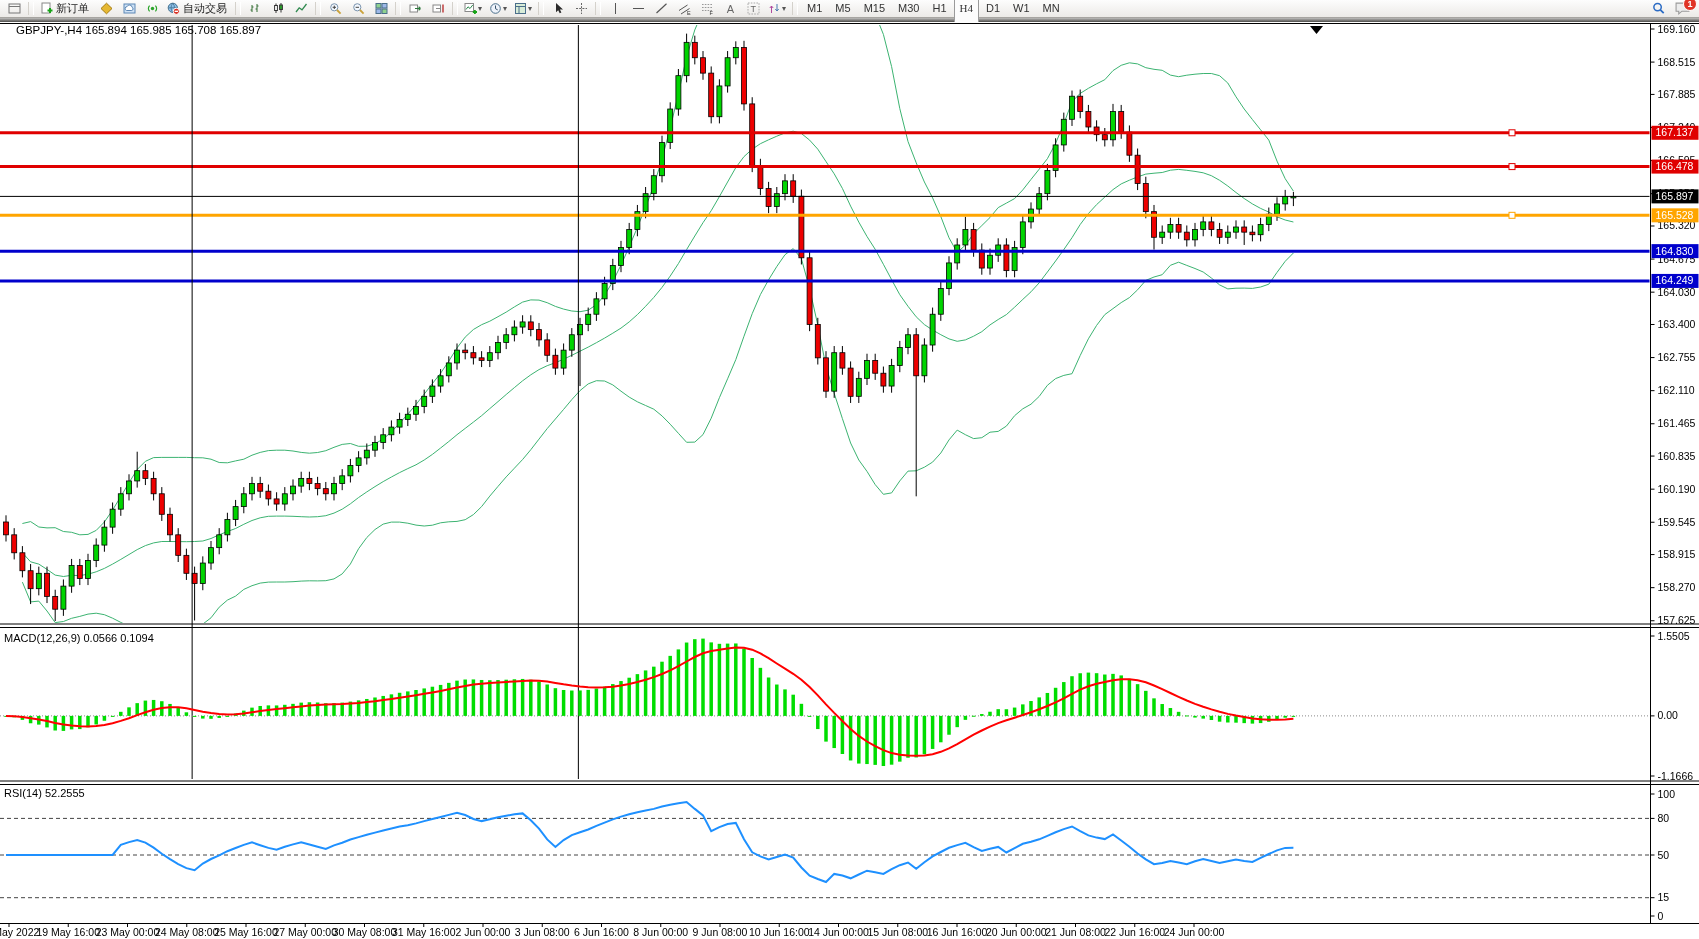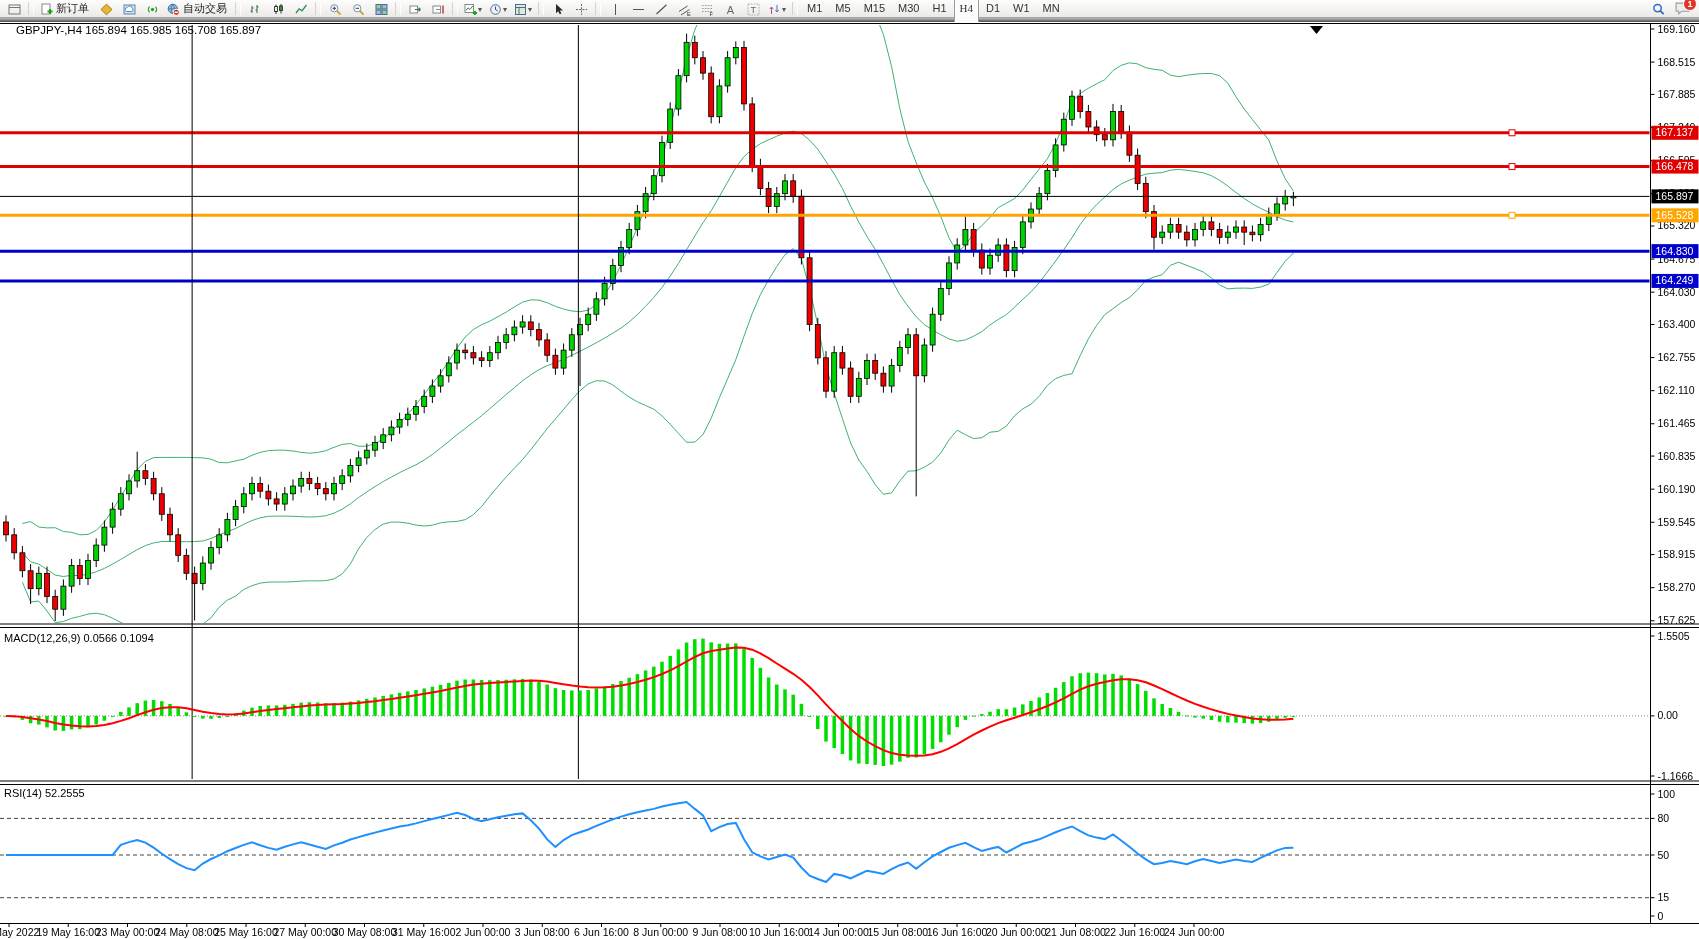--- a/index.html
+++ b/index.html
@@ -1,21 +1,21 @@
 <!DOCTYPE html>
 <html><head>
 <meta charset="utf-8">
 <style>
   html,body{margin:0;padding:0;background:#888;}
   .app{width:1699px;height:939px;position:relative;background:#fff;overflow:hidden;
        font-family:"Liberation Sans",sans-serif;}
   
   .toolbar{height:17px;display:flex;align-items:center;padding:0 3px;gap:1px;
            background:linear-gradient(#fdfdfd,#eceae7);font-size:11px;color:#222;white-space:nowrap;}
-  .tbtn{height:15px;min-width:16px;padding:0 2px;display:inline-flex;align-items:flex-end;
+  .tbtn{height:15px;min-width:16px;padding:0 2px;display:inline-flex;align-items:center;
         justify-content:center;gap:1px;border:1px solid transparent;cursor:default;}
   .tbtn svg{width:13px;height:13px;display:block;}
   .tsep{width:4px;height:13px;border-left:1px solid #d4d1cb;border-right:1px solid #ffffff;margin:0 2px;}
   .cjk{font-size:11px;padding:0 2px;}
   .chev{font-size:8px;color:#555;line-height:13px;}
   .tf{padding:10px 5px;height:15px;line-height:15px;color:#333;border:1px solid transparent;}
   .tf.active{background:#fcfcfc;border:1px solid #9a9a9a;font-family:Liberation Serif, serif;}
   .tb-right{margin-left:auto;display:flex;align-items:center;gap:6px;padding-right:6px;}
   .chatwrap{position:relative;display:inline-flex;}
   .badge{position:absolute;top:-4px;right:-7px;background:#e03426;color:#fff;border:1px solid #fff;

